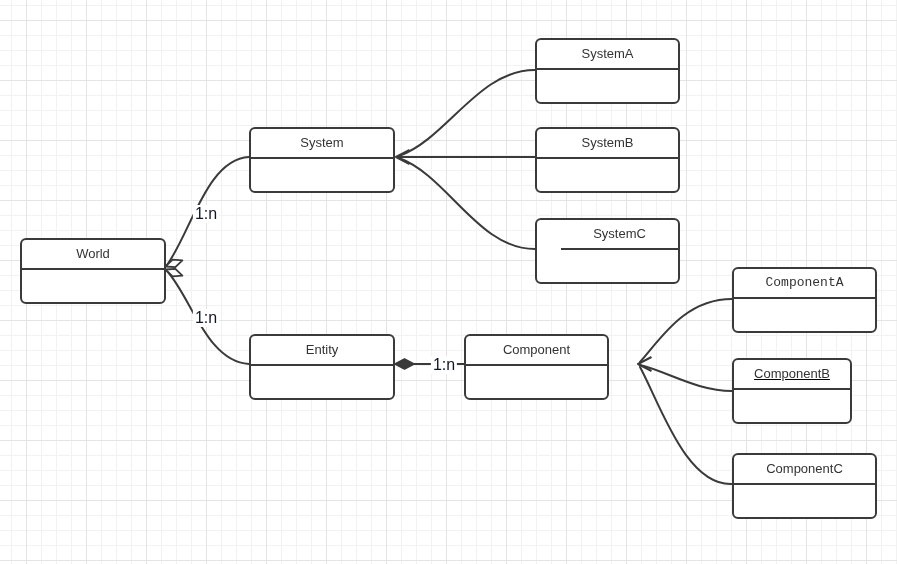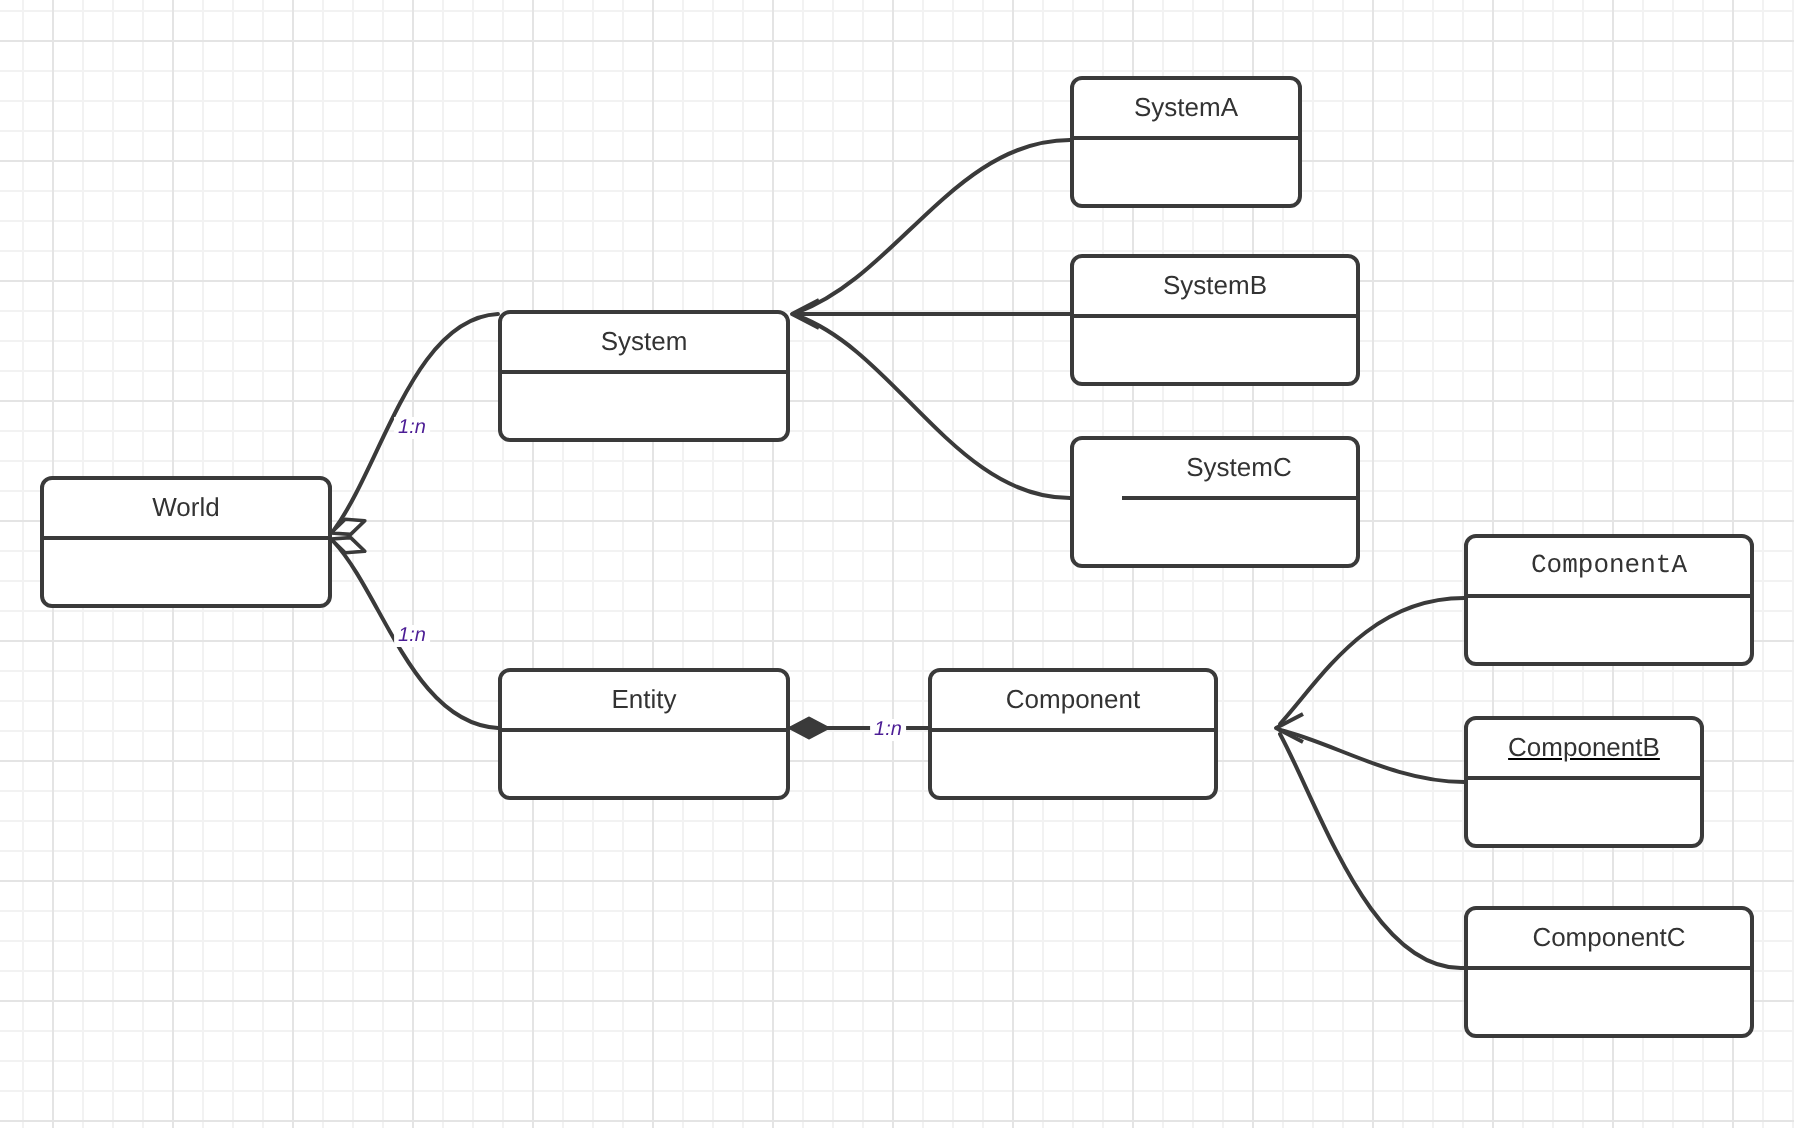--- a/index.html
+++ b/index.html
@@ -43,26 +43,26 @@
   }
   .uml-title {
     box-sizing: border-box; height: 30px; line-height: 27px;
     border-bottom: 2px solid #3a3a3a;
     text-align: center; font-size: 13px; color: #333333;
   }
   .uml-body { height: 34px; }
   .edge-label {
     position: absolute; transform: translate(-50%, -50%);
     background: #ffffff; padding: 0 2px;
-    font-size: 10px; color: #4c1d95; white-space: nowrap; font-style: italic;
+    font-size: 16px; color: #0f172a; white-space: nowrap;
   }
   
   .pos-world      { left: 20px;  top: 238px; }
-  .pos-system     { left: 249px; top: 127px; margin-top: 28px; }
-  .pos-systemA    { left: 535px; top: 38px;  width: 116px; }
+  .pos-system     { left: 249px; top: 127px; }
+  .pos-systemA    { left: 535px; top: 38px;  width: 145px; }
   .pos-systemB    { left: 535px; top: 127px; width: 145px; }
   .pos-systemC    { left: 535px; top: 218px; width: 145px; padding-left: 24px; }
   .pos-entity     { left: 249px; top: 334px; }
   .pos-component  { left: 464px; top: 334px; width: 145px; }
   .pos-componentA { left: 732px; top: 267px; width: 145px; font-family: Liberation Mono, monospace; }
   .pos-componentB { left: 732px; top: 358px; width: 120px; text-decoration: underline; }
   .pos-componentC { left: 732px; top: 453px; width: 145px; }
   .lbl-world-system     { left: 206px; top: 214px; }
   .lbl-world-entity     { left: 206px; top: 318px; }
   .lbl-entity-component { left: 444px; top: 365px; }

